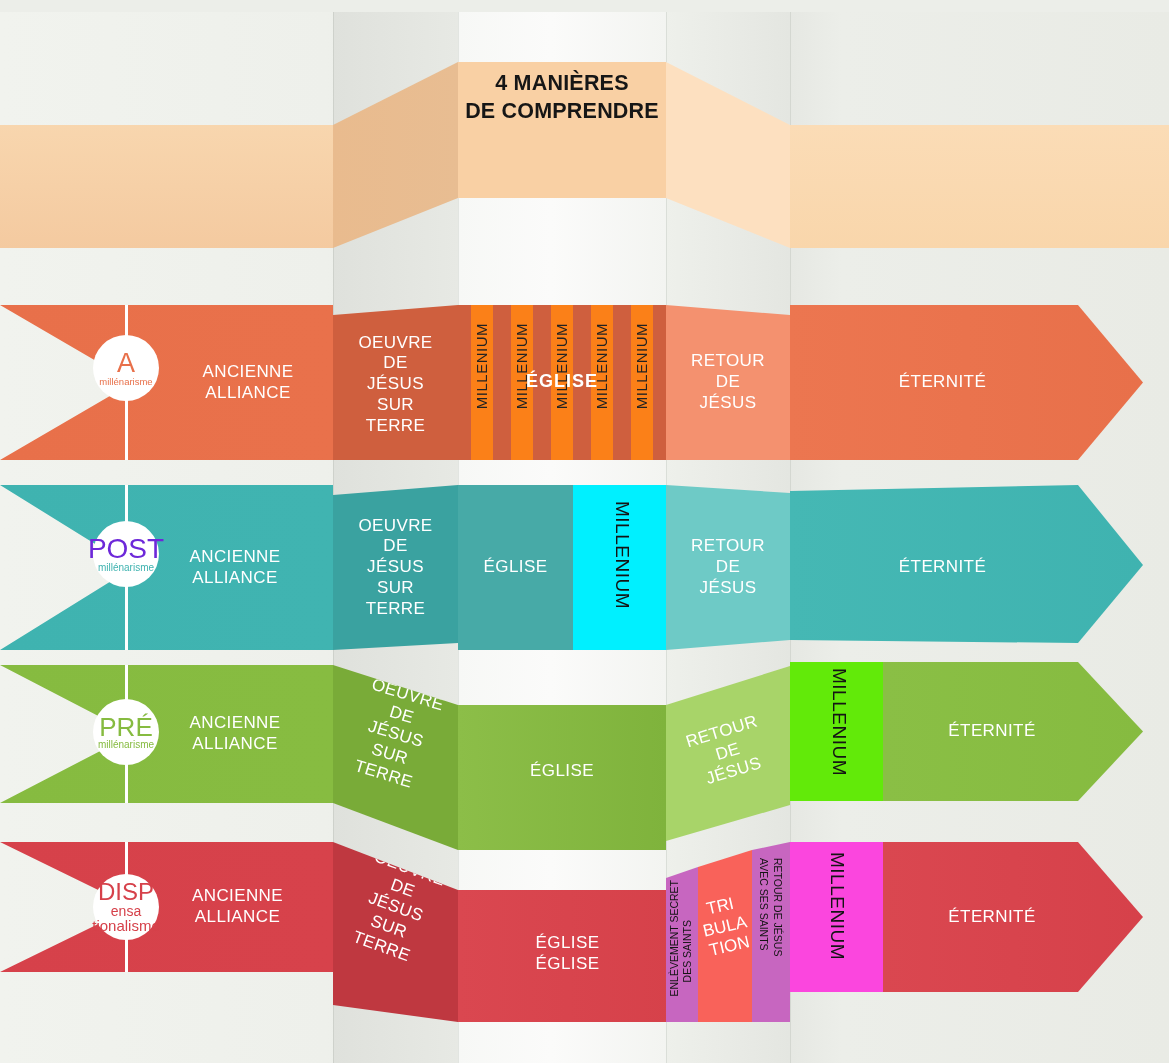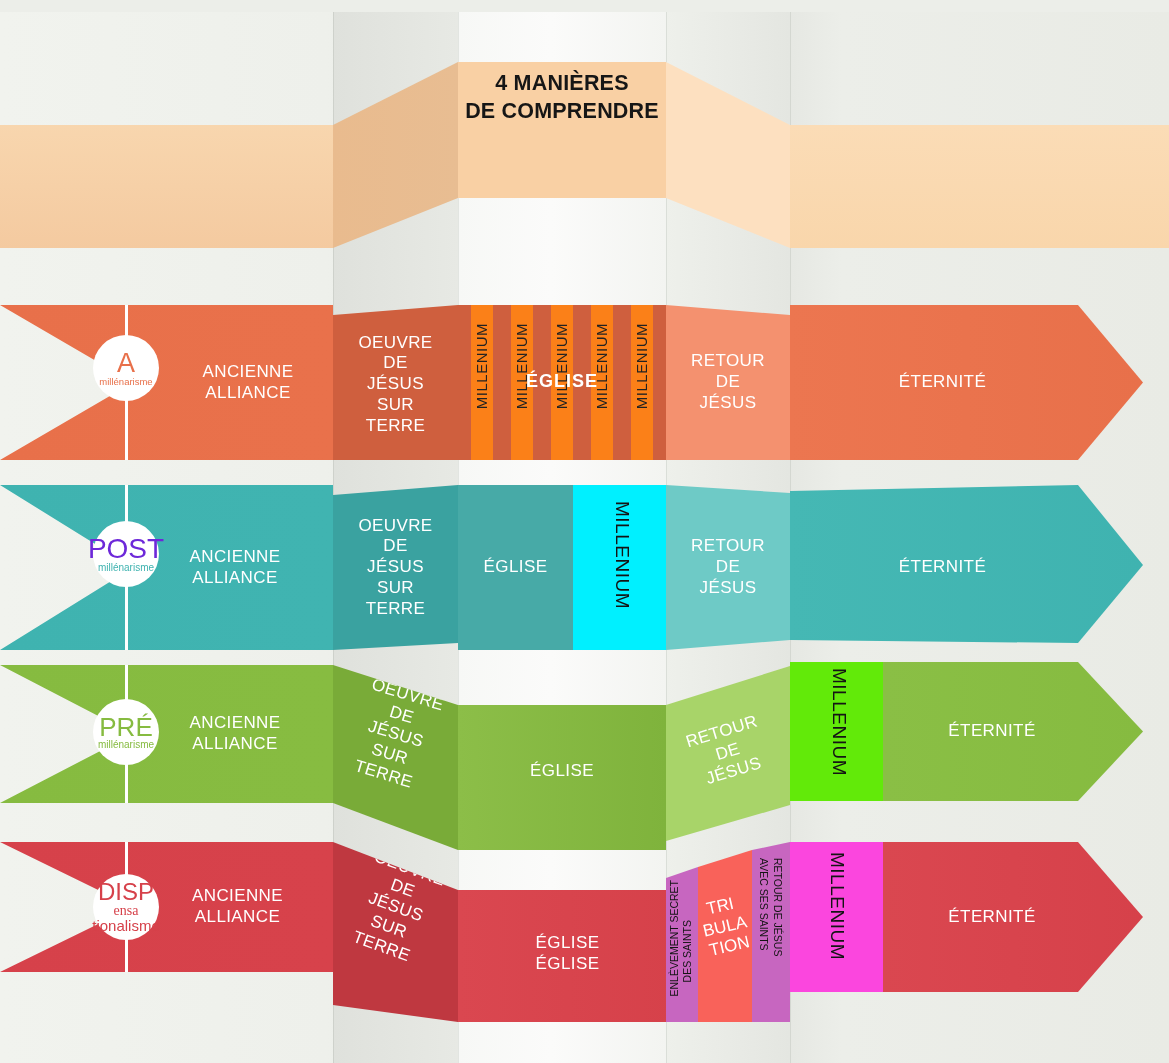--- a/index.html
+++ b/index.html
@@ -244,21 +244,21 @@
       <span style="margin-right:42px;">ÉTERNITÉ</span>
     </div>
   </div>
 
   <div class="row" style="top:830px;height:180px;">
     <div class="seg" style="left:0;width:333px;background:linear-gradient(90deg,#d6414a,#d7424b);
                 clip-path:polygon(0 0,333px 0,333px 130px,0 130px,133px 65px);"></div>
     <div class="divline" style="left:125px;top:0;height:130px;"></div>
     <div class="badge" style="left:93px;top:32px;width:66px;height:66px;">
       <span class="big" style="color:#d6414a;font-size:24px;white-space:nowrap;">DISP</span>
-      <span class="small" style="color:#d6414a;font-size:14px;font-family:Liberation Serif, serif;">ensa</span>
+      <span class="small" style="color:#d6414a;font-size:14px;">ensa</span>
       <span class="small" style="color:#d6414a;font-size:15px;white-space:nowrap;">tionalisme</span>
     </div>
     <div class="seg" style="left:150px;width:175px;top:0;height:130px;">
       <span style="display:block">
         <span>ANCIENNE</span><br>
         <span>ALLIANCE</span>
       </span>
     </div>
 
     <div style="position:absolute;left:333px;top:0;width:125px;height:180px;background:#bf3840;

